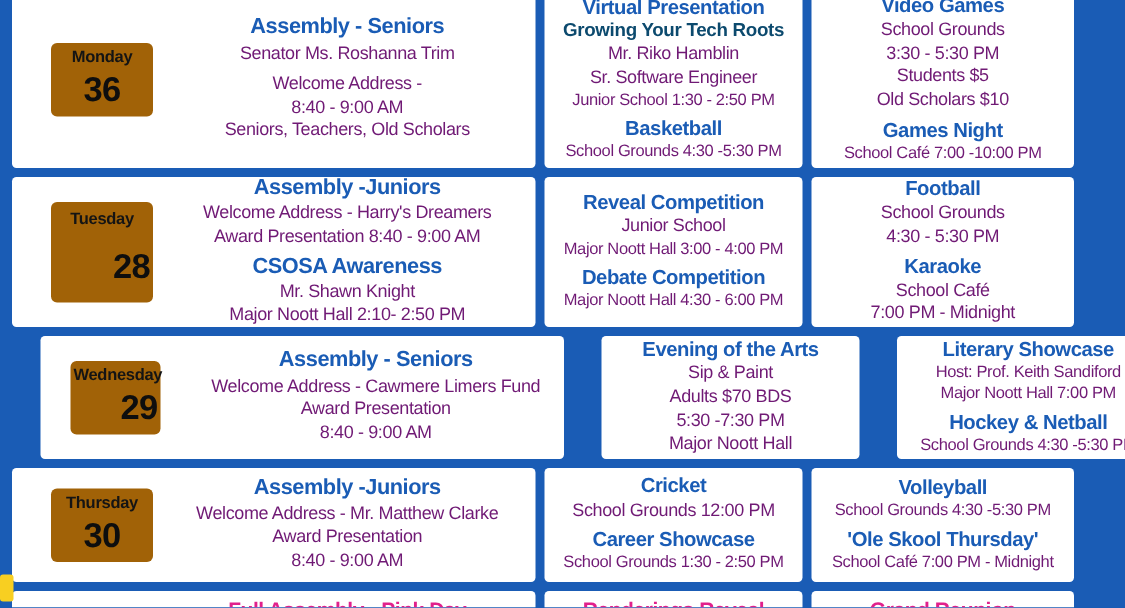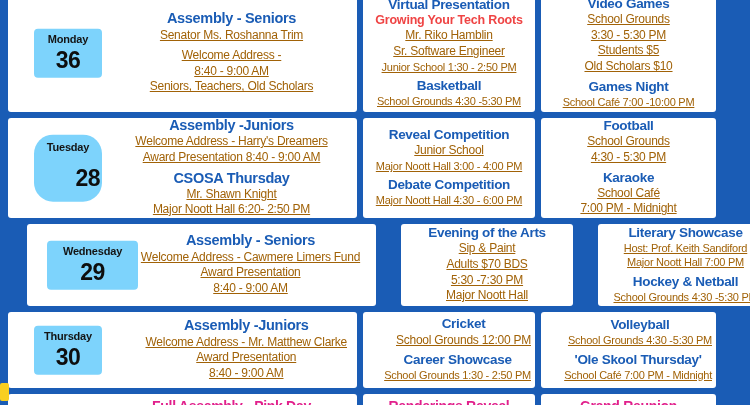--- a/index.html
+++ b/index.html
@@ -51,31 +51,31 @@
   }
 
   .cell-day    { width: 349px; flex: none; position: relative; }
   .cell-mid    { width: 172px; flex: none; }
   .cell-right  { width: 175px; flex: none; }
 
   
   .row-1 .cell { height: 118px; }
   .row-2 .cell { height: 100px; }
   .row-3 .cell { height: 82px; margin-left: 19px; }
-  .row-4 .cell { height: 76px; align-items: flex-end; }
+  .row-4 .cell { height: 76px; }
   .row-5 .cell { height: 40px; }
 
   
   .daybox {
     position: absolute;
     left: 26px;
     top: 50%;
     transform: translateY(-50%);
     width: 68px;
-    background: #7dd3fc;
+    background: #a16207;
     border-radius: 4px;
     text-align: center;
     padding: 5px 2px 6px 2px;
     line-height: 1.05;
   }
   .daybox .dayname {
     font-size: 11px;
     font-weight: bold;
     color: #141414;
     letter-spacing: -0.2px;
@@ -83,57 +83,56 @@
     white-space: nowrap;
   }
   .daybox .daynum {
     font-size: 23px;
     font-weight: bold;
     color: #0e0e0e;
     display: block;
     margin-top: 2px;
     letter-spacing: -0.5px;
   }
-  .daybox.tall { padding-top: 7px; padding-bottom: 12px; border-radius: 19px; }
+  .daybox.tall { padding-top: 7px; padding-bottom: 12px; }
   .daybox.tall .daynum { margin-top: 12px; text-align: right; }
-  .daybox.wide { width: 91px; left: 20px; }
+  .daybox.wide { width: 60px; left: 20px; text-align: right; }
 
   
   .day-content {
     margin-left: 104px;
     text-align: center;
     padding-right: 6px;
   }
 
   .ev-title {
     color: #1a5cb5;
     font-weight: bold;
     font-size: 14.5px;
     letter-spacing: -0.3px;
     line-height: 1.2;
     white-space: nowrap;
   }
   .ev-title.small { font-size: 13.5px; }
 
   .ev-sub {
-    color: #ef4444;
+    color: #0c4a6e;
     font-weight: bold;
     font-size: 12.5px;
     line-height: 1.25;
     letter-spacing: -0.2px;
     white-space: nowrap;
   }
 
   .ev-line {
-    color: #a16207;
+    color: #701a75;
     font-size: 12px;
     line-height: 1.3;
     letter-spacing: -0.25px;
     white-space: nowrap;
-    text-decoration: underline;
   }
   .ev-line.tiny { font-size: 11px; }
 
   .ev-block { text-align: center; }
   .ev-block + .ev-block { margin-top: 4px; }
 
   .cell-mid, .cell-right { text-align: center; }
 
   
   .ev-title.pink {
@@ -239,23 +238,23 @@
           <span class="dayname">Tuesday</span>
           <span class="daynum">28</span>
         </div>
         <div class="day-content">
           <div class="ev-block">
             <div class="ev-title">Assembly -Juniors</div>
             <div class="ev-line">Welcome Address -  Harry's Dreamers</div>
             <div class="ev-line">Award Presentation  8:40 - 9:00 AM</div>
           </div>
           <div class="ev-block">
-            <div class="ev-title">CSOSA  Thursday</div>
+            <div class="ev-title">CSOSA  Awareness</div>
             <div class="ev-line">Mr. Shawn Knight</div>
-            <div class="ev-line">Major Noott Hall    6:20- 2:50 PM</div>
+            <div class="ev-line">Major Noott Hall    2:10- 2:50 PM</div>
           </div>
         </div>
       </div>
 
       <div class="cell cell-mid">
         <div class="ev-block">
           <div class="ev-title small">Reveal Competition</div>
           <div class="ev-line">Junior School</div>
           <div class="ev-line tiny">Major Noott Hall    3:00 - 4:00 PM</div>
         </div>

